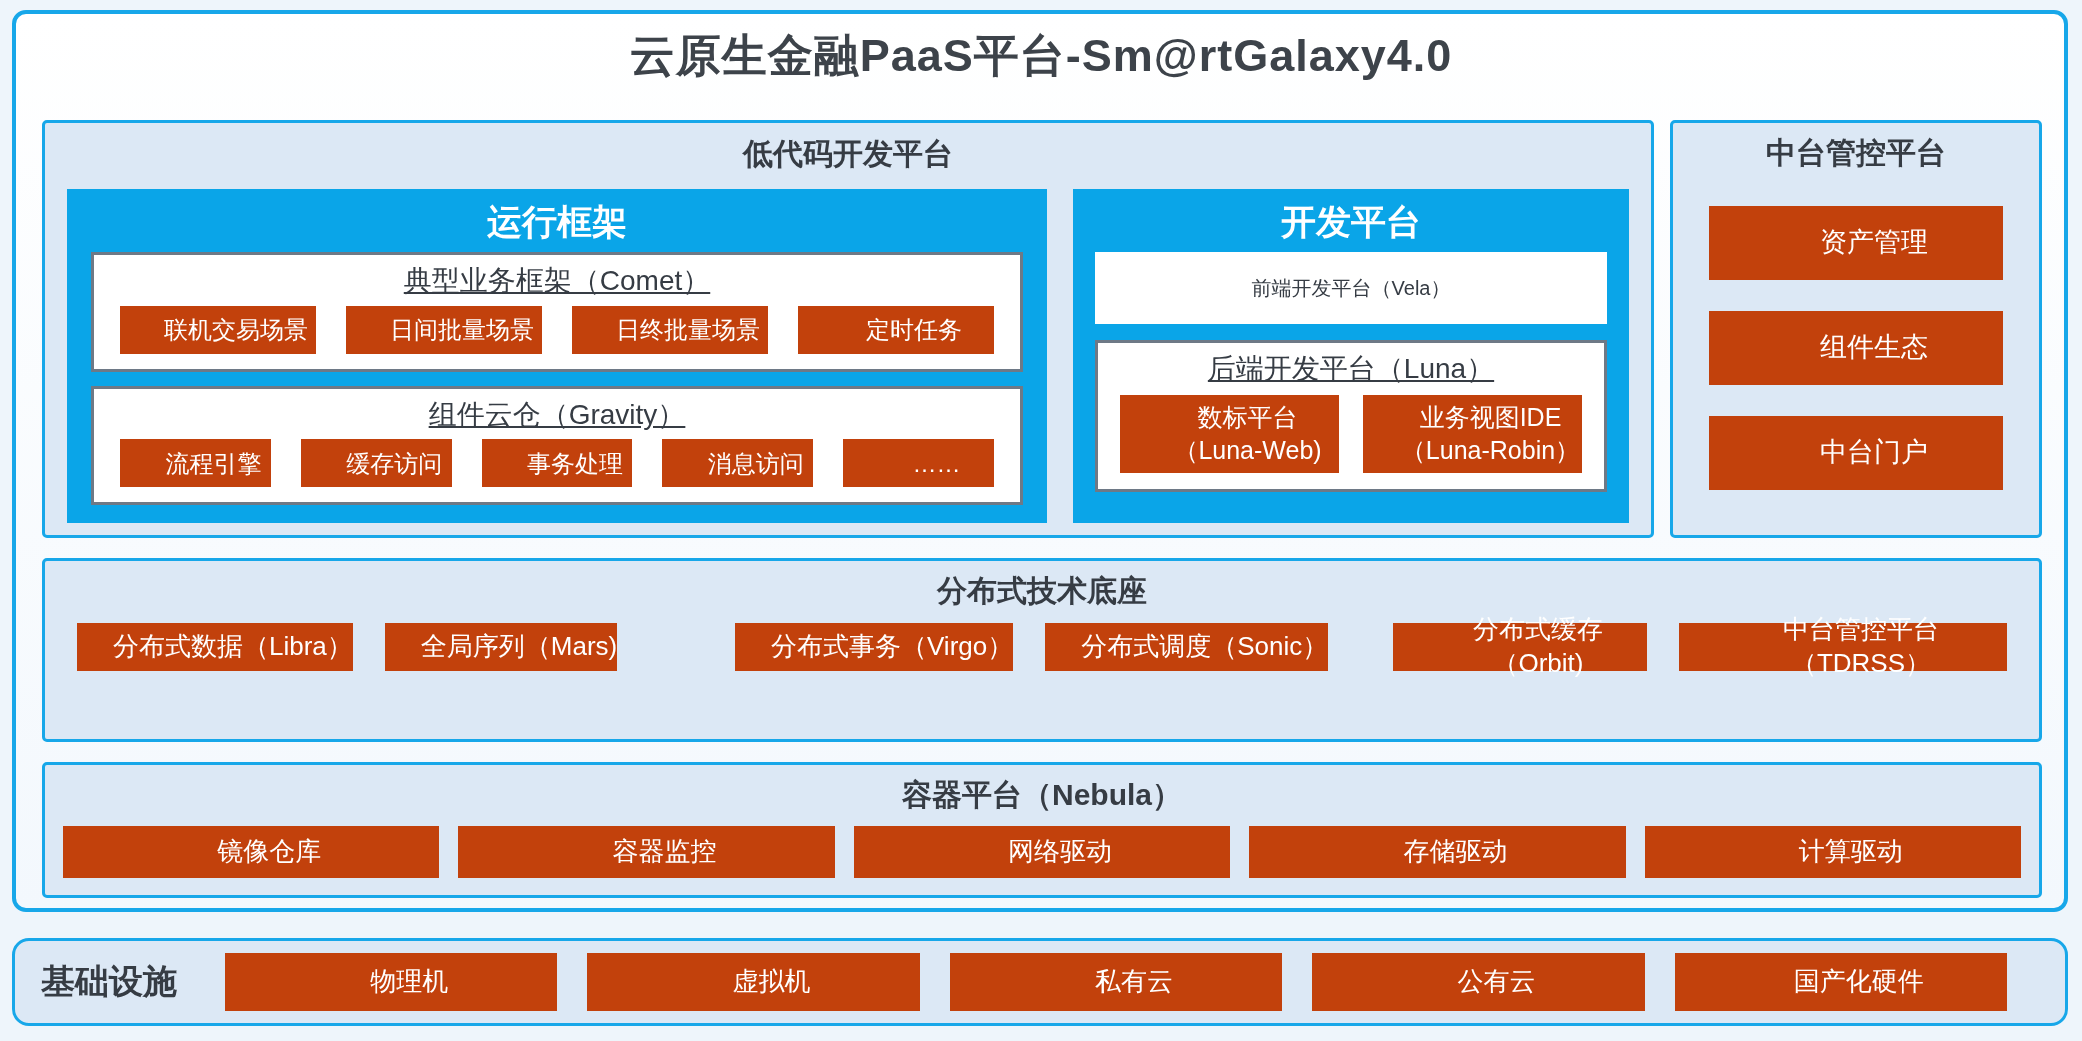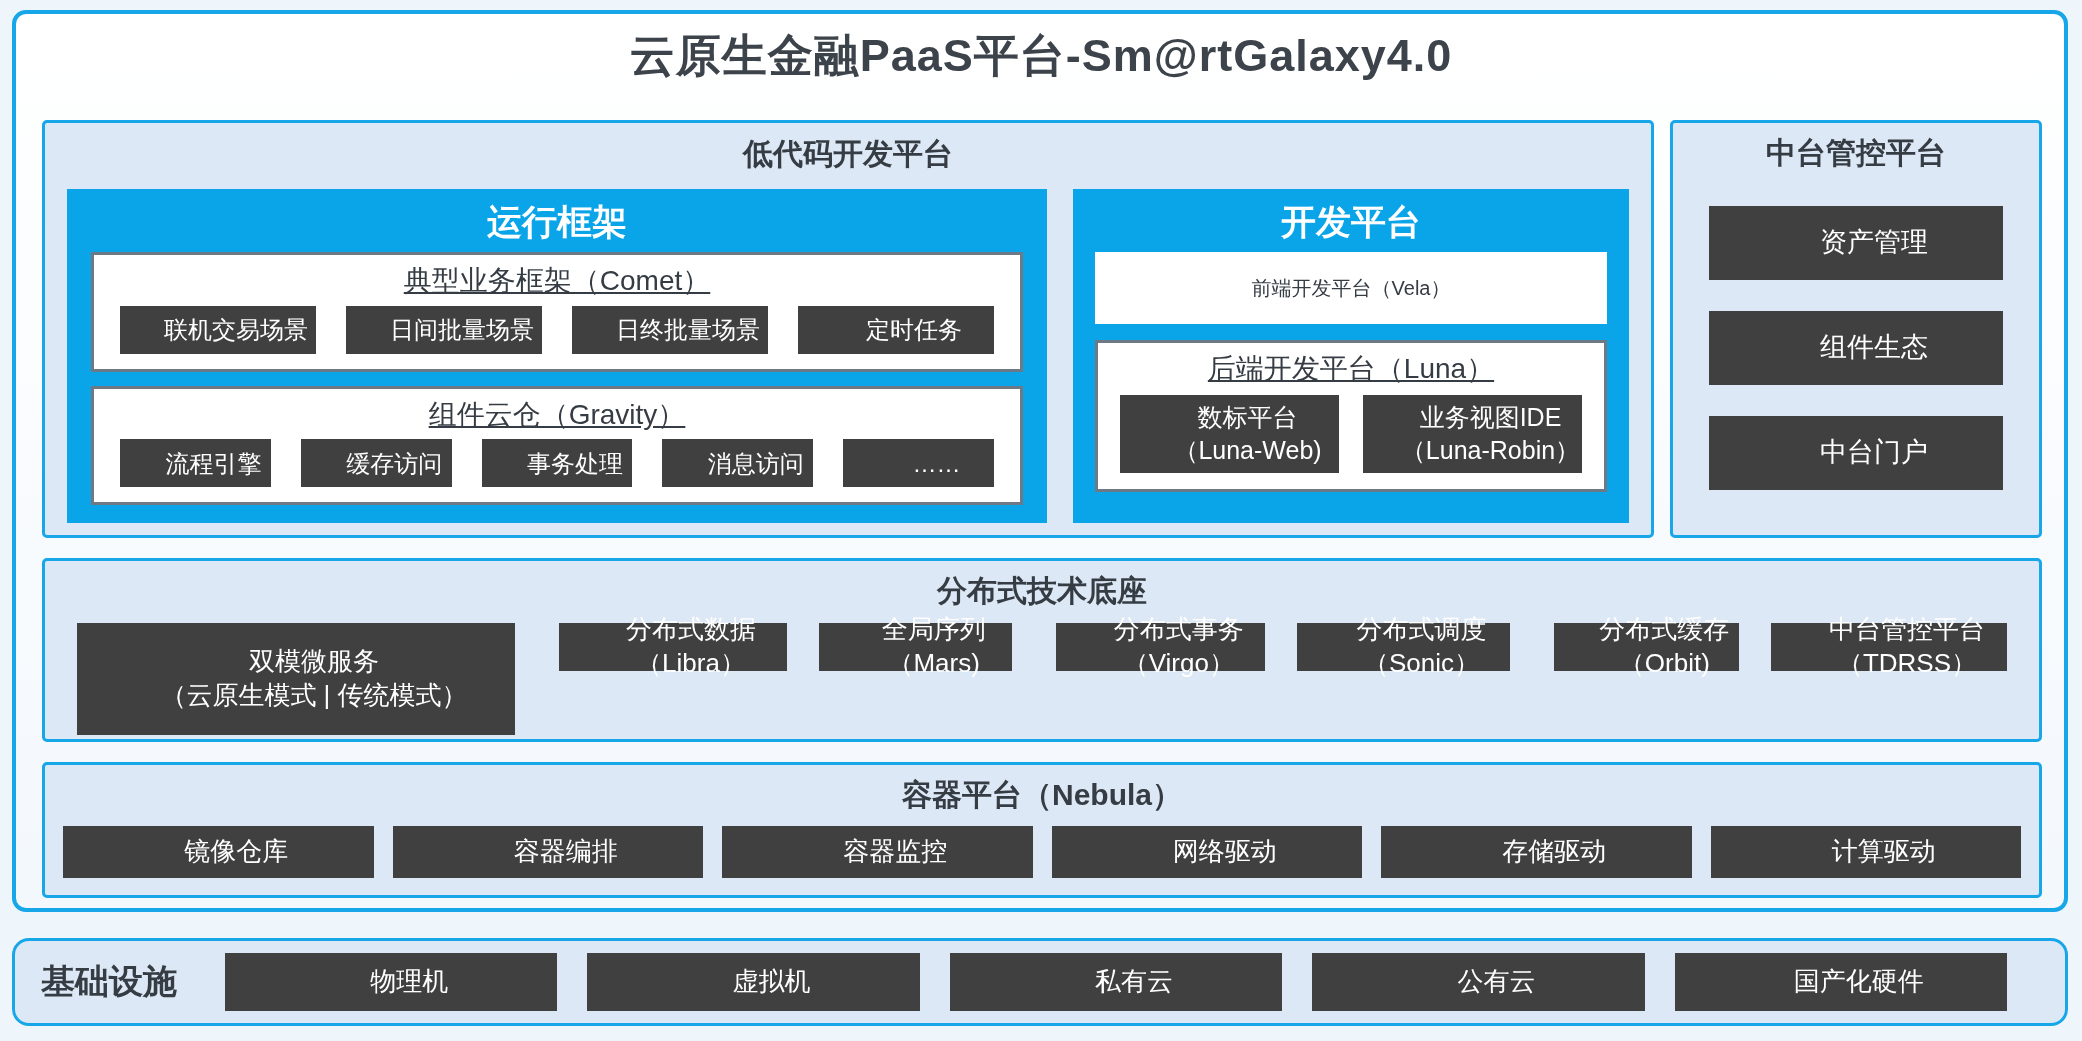--- a/index.html
+++ b/index.html
@@ -54,21 +54,21 @@
   .bluebox-title {
     color: #fff; text-align: center;
     font-size: 35px; font-weight: 700;
     padding: 15px 0 13px; line-height: 1; border-radius: 19px;
   }
 
   .graybox { background: #ffffff; border: 3px solid #6e7986; margin: 0 24px 14px; }
   .graybox-title { text-align: center; font-size: 28px; color: #363c44; padding: 9px 0 5px; line-height: 1.2; text-decoration: underline; }
   .btnrow { display: flex; gap: 30px; padding: 3px 26px 15px; }
   .btn {
-    background: #404040; color: #ffffff;
+    background: #c2410c; color: #ffffff;
     display: flex; flex-direction: column; align-items: center; justify-content: center;
     text-align: center; font-size: 24px; line-height: 1.3; padding-left: 36px;
   }
   .btnrow .btn { flex: 1; height: 48px; }
 
   .whitebox-plain {
     background: #ffffff; margin: 0 22px 16px; height: 72px;
     display: flex; align-items: center; justify-content: center;
     font-size: 20px; color: #363c44;
   }
@@ -175,44 +175,39 @@
       <div class="btn mid-btn">组件生态</div>
       <div class="btn mid-btn">中台门户</div>
     </div>
   </div>
 
 </div>
 
 <div class="panel row2">
   <div class="panel-title">分布式技术底座</div>
   <div class="dist-content">
-    <div class="btn dual-box">
-      <span>双模微服务</span>
-      <span>（云原生模式 | 传统模式）</span>
-    </div>
     <div class="dist-col">
       <div class="btn dist-btn">分布式数据（Libra）</div>
       <div class="btn dist-btn">全局序列（Mars)</div>
     </div>
     <div class="dist-col">
       <div class="btn dist-btn">分布式事务（Virgo）</div>
       <div class="btn dist-btn">分布式调度（Sonic）</div>
     </div>
     <div class="dist-col">
       <div class="btn dist-btn">分布式缓存（Orbit)</div>
       <div class="btn dist-btn">中台管控平台（TDRSS）</div>
     </div>
   </div>
 </div>
 
 <div class="panel row3">
   <div class="panel-title">容器平台（Nebula）</div>
   <div class="cont-row">
     <div class="btn cont-btn">镜像仓库</div>
-    <div class="btn cont-btn">容器编排</div>
     <div class="btn cont-btn">容器监控</div>
     <div class="btn cont-btn">网络驱动</div>
     <div class="btn cont-btn">存储驱动</div>
     <div class="btn cont-btn">计算驱动</div>
   </div>
 </div>
 
 <div class="infra-panel">
   <div class="infra-label">基础设施</div>
   <div class="infra-row">

